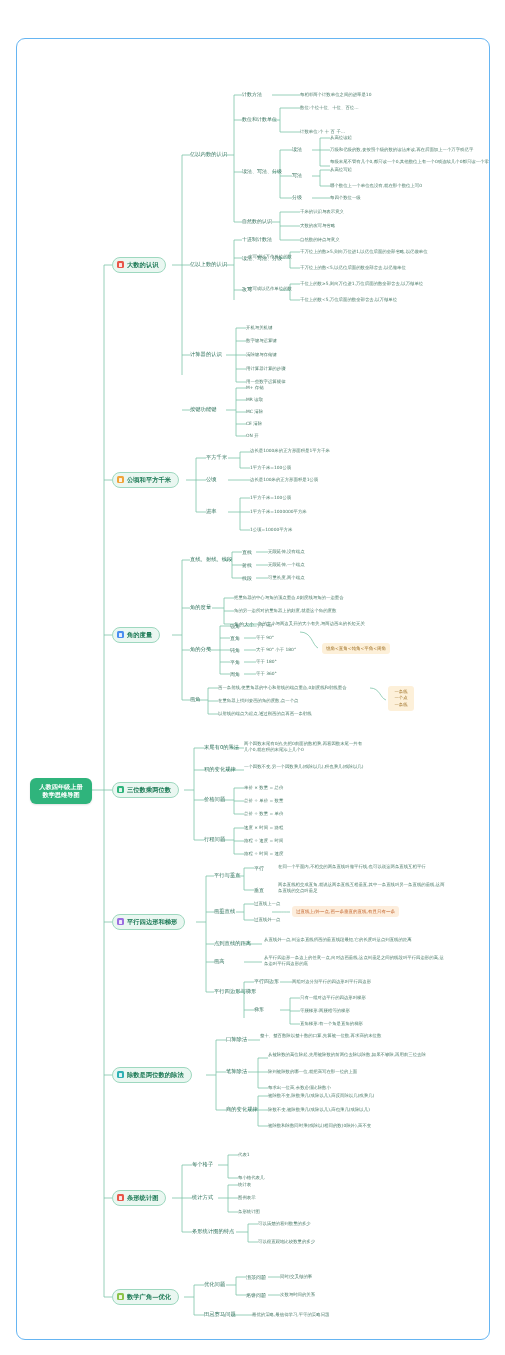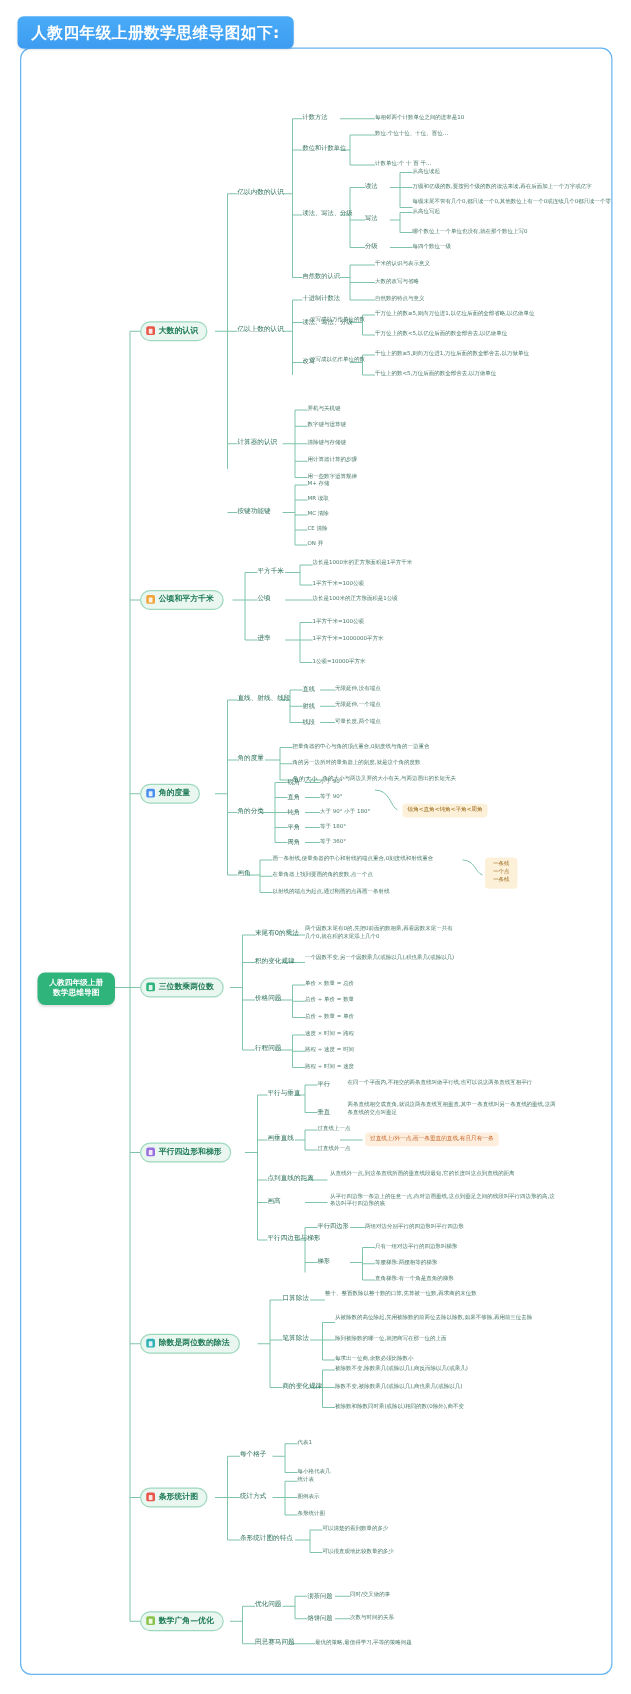--- a/index.html
+++ b/index.html
@@ -144,21 +144,20 @@
     white-space: normal;
     width: 26px;
     text-align: center;
   }
 </style>
 </head>
 <body>
 
 <div id="page">
 
-  <div class="header-badge">人教四年级上册数学思维导图如下:</div>
 
   <div class="canvas-frame"></div>
 
   <div class="map">
 
     <svg width="505" height="1355">
       <g fill="none" stroke="#7fc4a8" stroke-width="0.8">
 
         <path d="M92 790 H104"></path>
         <path d="M104 265 V1297"></path>

